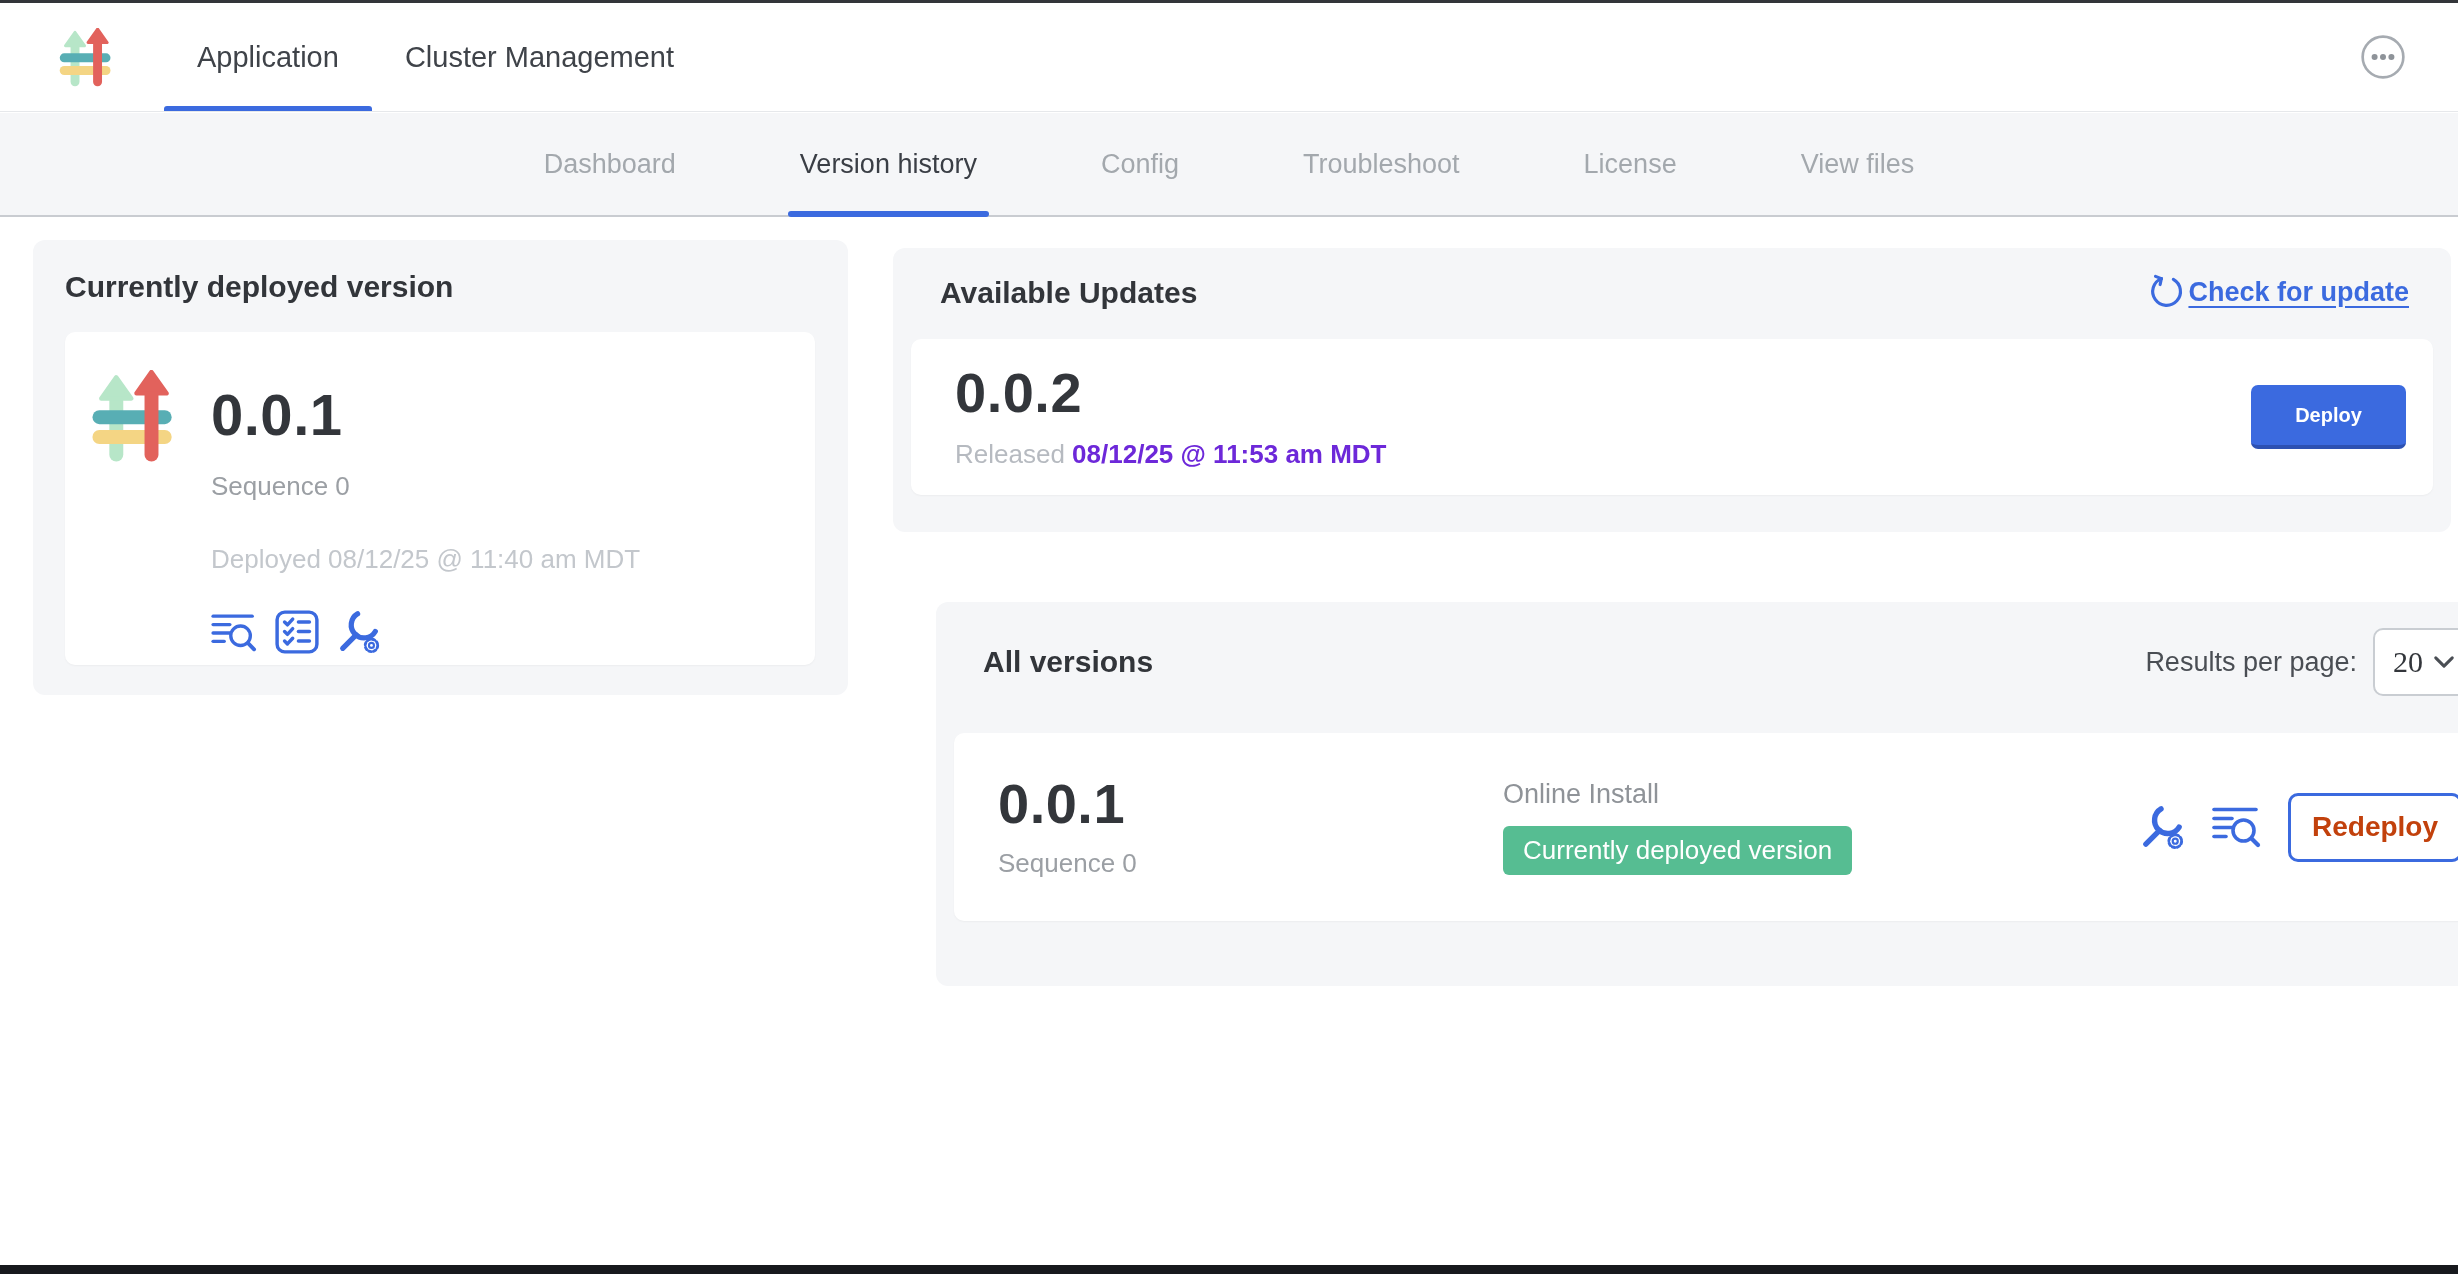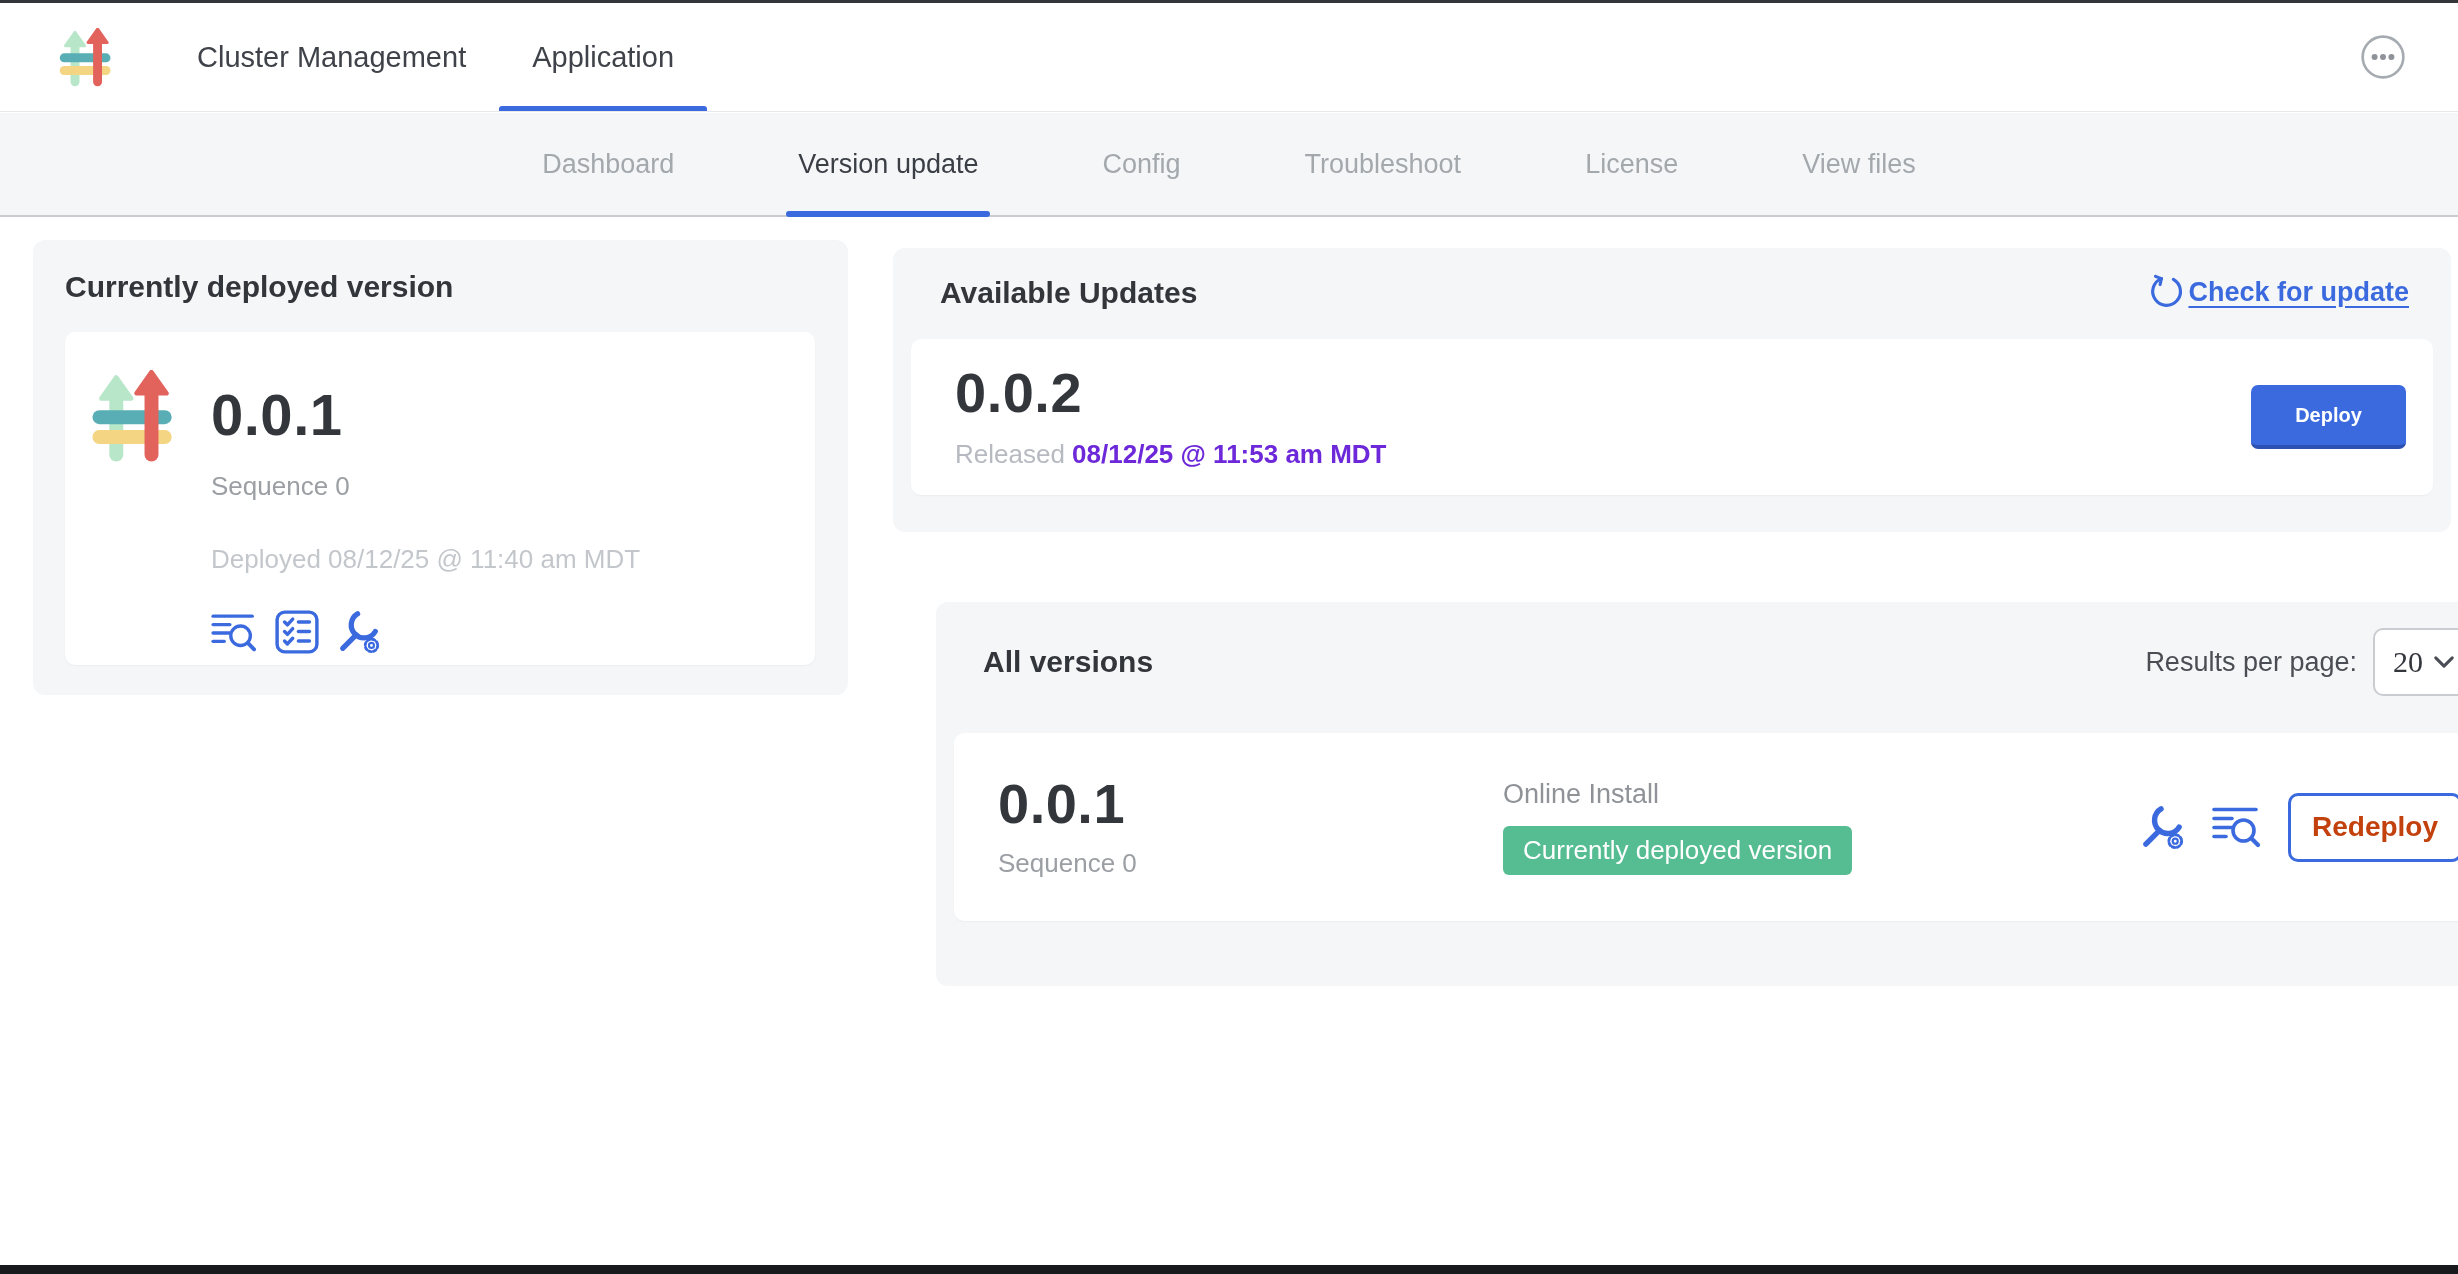--- a/index.html
+++ b/index.html
@@ -141,43 +141,43 @@
           <rect x="12.5" y="16" width="9.5" height="46" rx="4.7" fill="#b7e6c8"></rect>
           <path d="M7 19 L17.2 4.5 L27.5 19 Z" fill="#b7e6c8" stroke="#b7e6c8" stroke-width="3"></path>
           <rect x="1" y="27" width="54" height="9.5" rx="4.7" fill="#58aeb4"></rect>
           <rect x="1" y="40.5" width="54" height="9.5" rx="4.7" fill="#f4d584"></rect>
           <rect x="36.5" y="12" width="9.5" height="50" rx="4.7" fill="#e2625c"></rect>
           <path d="M31 15.5 L41.2 1 L51.5 15.5 Z" fill="#e2625c" stroke="#e2625c" stroke-width="3"></path>
         </g>
       </svg>
     </span>
     <nav class="top-tabs">
+      <div class="top-tab active">
+        <span>Application</span>
+      </div>
       <div class="top-tab">
         <span>Cluster Management</span>
-      </div>
-      <div class="top-tab active">
-        <span>Application</span>
       </div>
     </nav>
     <button class="menu-btn" title="">
       <svg viewBox="0 0 52 52" width="46" height="46">
         <circle cx="26" cy="26" r="23" fill="none" stroke="#a6abb1" stroke-width="3"></circle>
         <circle cx="16.5" cy="26" r="3.4" fill="#8e9399"></circle>
         <circle cx="26" cy="26" r="3.4" fill="#8e9399"></circle>
         <circle cx="35.5" cy="26" r="3.4" fill="#8e9399"></circle>
       </svg>
     </button>
   </header>
 
   <nav class="subnav">
     <div class="sub-tab">
       <span>Dashboard</span>
     </div>
     <div class="sub-tab active">
-      <span>Version update</span>
+      <span>Version history</span>
     </div>
     <div class="sub-tab">
       <span>Config</span>
     </div>
     <div class="sub-tab">
       <span>Troubleshoot</span>
     </div>
     <div class="sub-tab">
       <span>License</span>
     </div>

